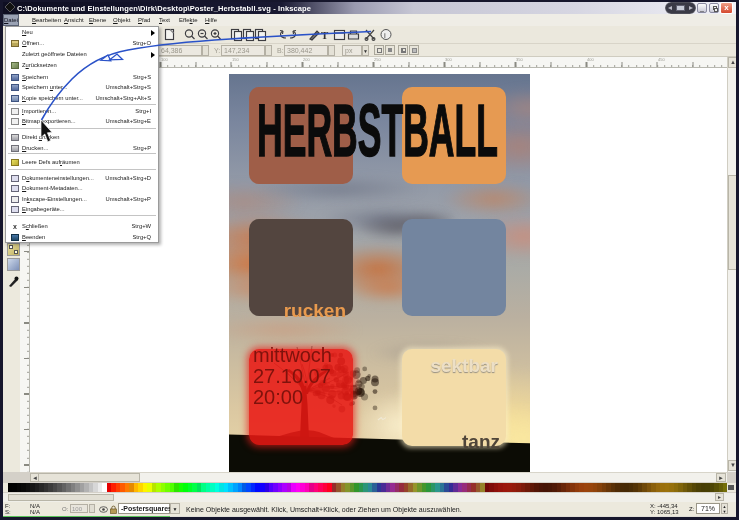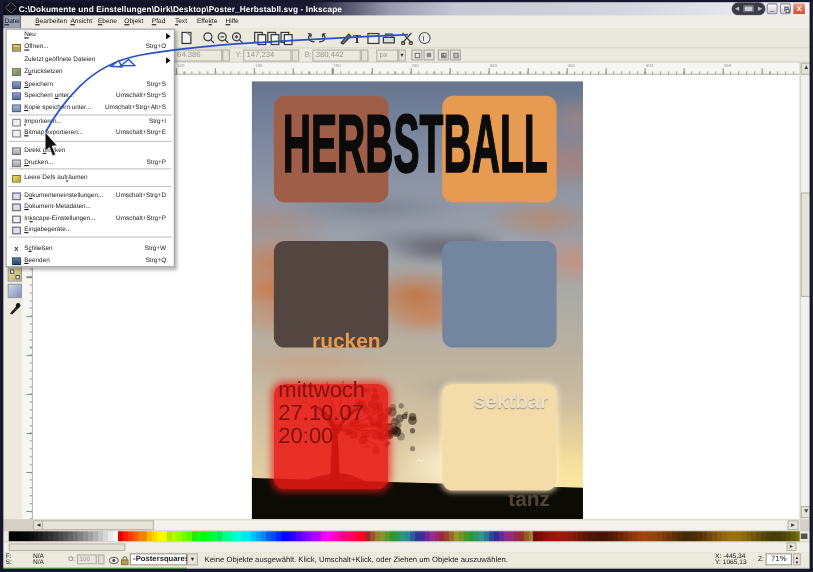--- a/index.html
+++ b/index.html
@@ -226,21 +226,21 @@
     <div id="ground"></div>
     <div class="psq" style="left:20px;top:13px;background:#9f5e48;"></div>
     <div class="psq" style="left:173px;top:13px;background:#e69a52;"></div>
     <div class="psq" style="left:20px;top:145px;background:#53453f;"></div>
     <div class="psq" style="left:173px;top:145px;background:#73859f;"></div>
     <div class="psq" style="left:20px;top:275px;height:96px;background:rgba(233,24,20,0.87);box-shadow:0 0 7px 2px rgba(230,30,25,0.7);"></div>
     <div class="psq" style="left:173px;top:275px;height:97px;background:#f3dca8;box-shadow:0 0 5px 1.5px rgba(250,238,200,0.65);"></div>
     <div id="herbstball">HERBSTBALL</div>
     <div class="plabel" style="right:184px;top:226px;color:#e89a4e;">rucken</div>
     <div class="plabel" style="right:32px;top:240px;color:#ecdfc6;text-shadow:0 1px 1px rgba(60,70,95,0.5);margin-top:41px;">sektbar</div>
-    <div class="plabel" style="right:30px;top:370px;color:#4f4539;">tanz</div>
+    <div class="plabel" style="right:30px;top:357px;color:#4f4539;">tanz</div>
     <div id="mittwoch">mittwoch<br>27.10.07<br>20:00</div>
   </div>
     </div>
 
   <div id="titlebar" class="abs"></div>
   <svg id="tbicon" class="abs" width="10" height="10">
       <path d="M5 0 L10 5 L5 10 L0 5 Z" fill="#111" stroke="#777" stroke-width="0.7"></path>
     </svg>
   <div id="titletxt" class="abs">C:\Dokumente und Einstellungen\Dirk\Desktop\Poster_Herbstabll.svg - Inkscape</div>
   <div id="pillgrp" class="abs">

